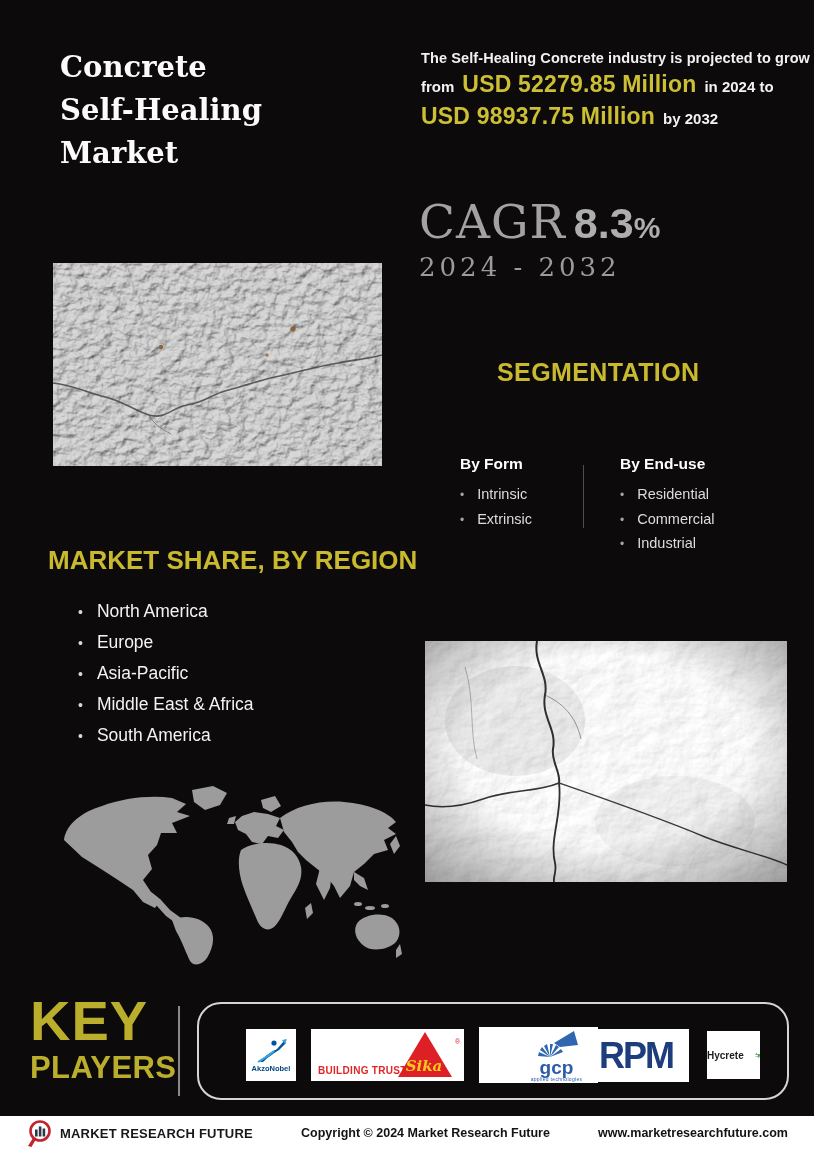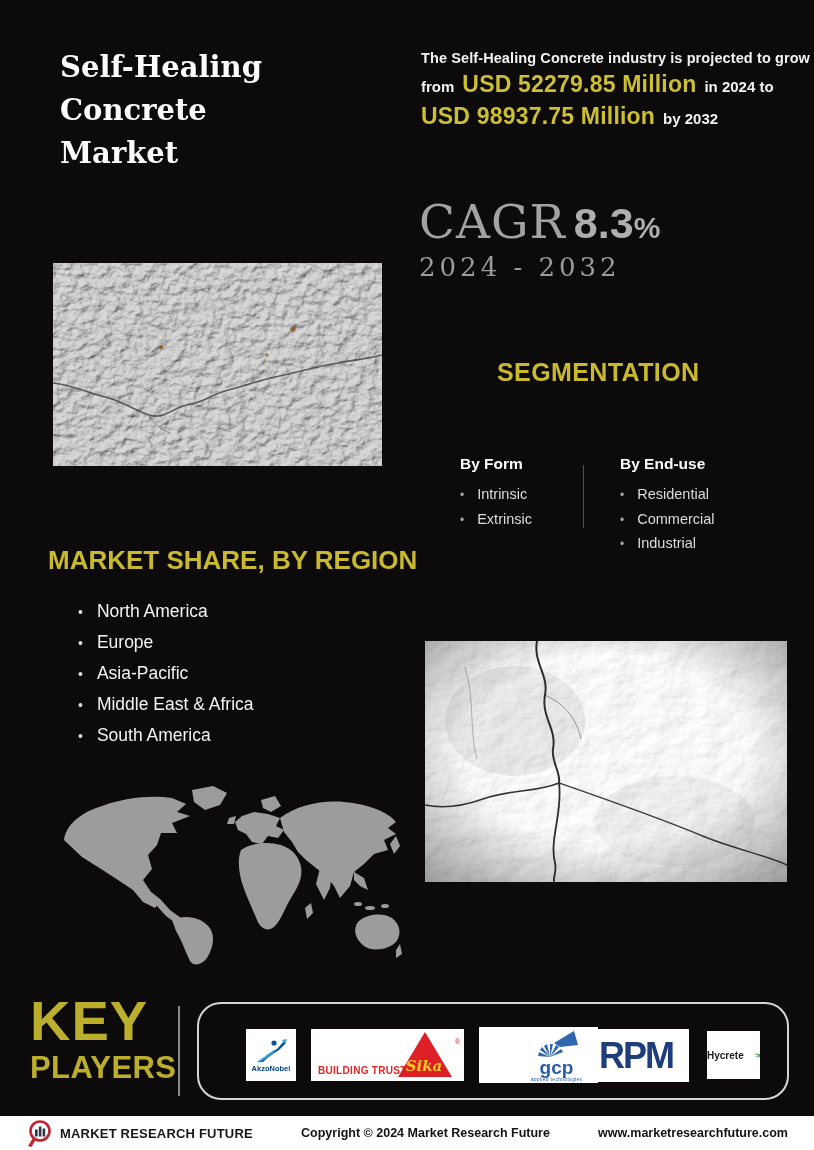--- a/index.html
+++ b/index.html
@@ -80,22 +80,22 @@
   .f-brand-text { font-size:13px; font-weight:700; color:#17181c; letter-spacing:0.2px; }
   .f-copy { font-size:12.5px; font-weight:700; color:#131313; }
   .f-site { font-size:12.5px; font-weight:700; color:#131313; text-decoration:none; }
 </style>
 </head>
 <body>
 
 <div class="page">
 
   <div class="title">
+    <div>Concrete</div>
     <div>Self-Healing</div>
-    <div>Concrete</div>
     <div>Market</div>
   </div>
 
   <div class="proj">
     <div class="proj-line1">The Self-Healing Concrete industry is projected to grow</div>
     <div class="proj-line">
       <span class="proj-small">from</span>
       <span class="proj-value">USD 52279.85 Million</span>
       <span class="proj-small">in 2024 to</span>
     </div>

